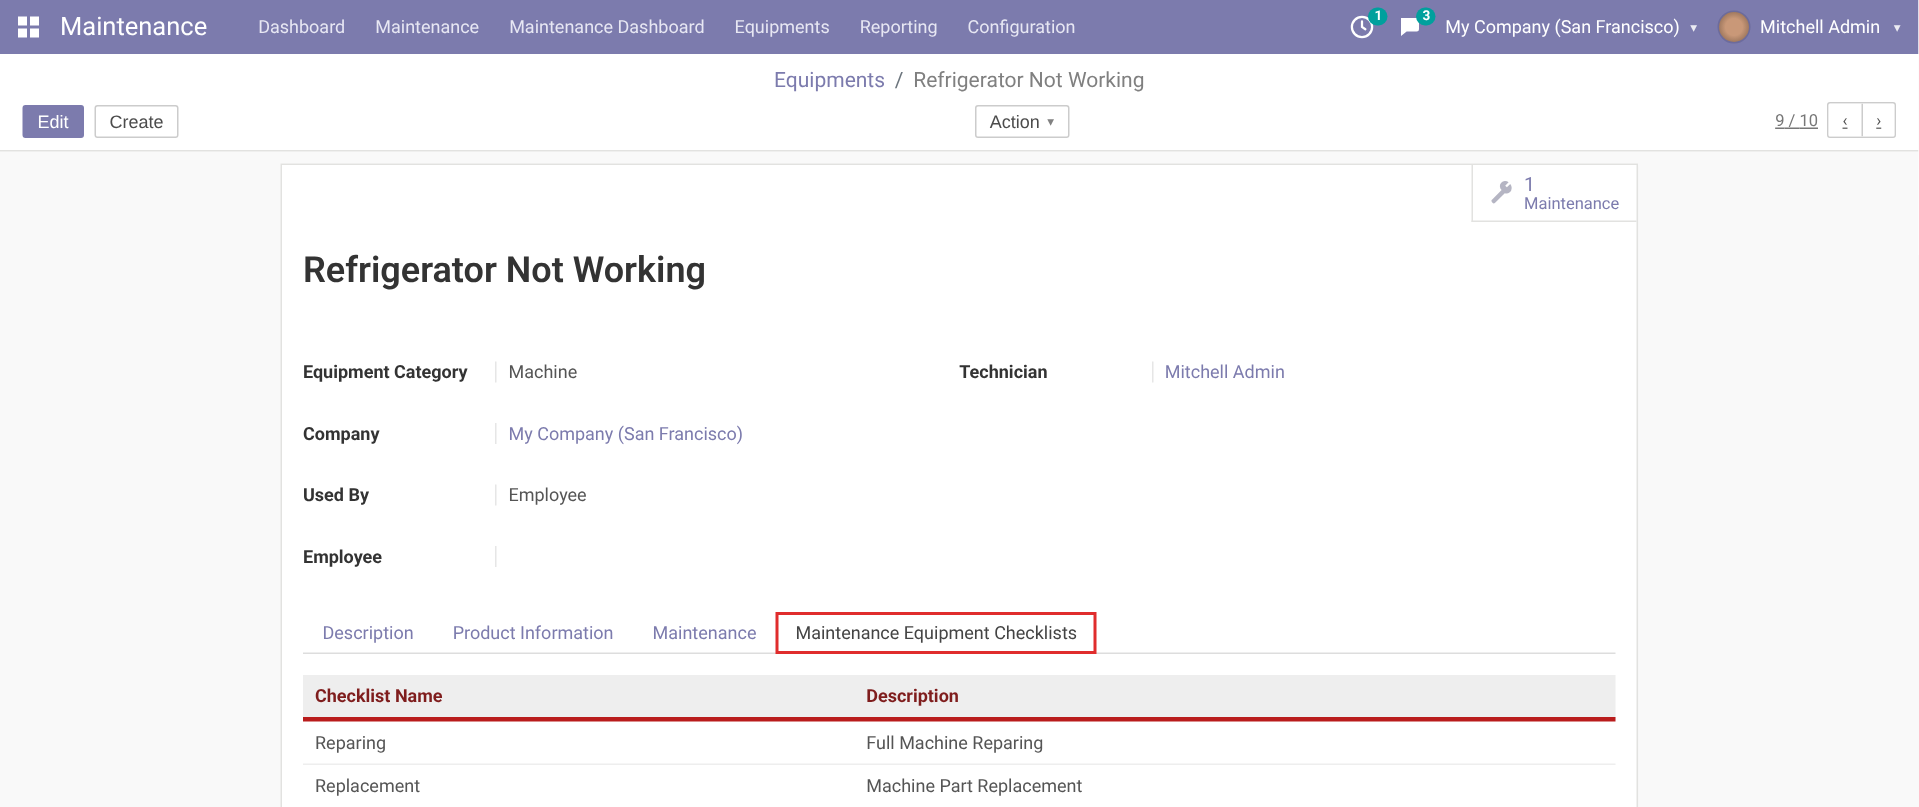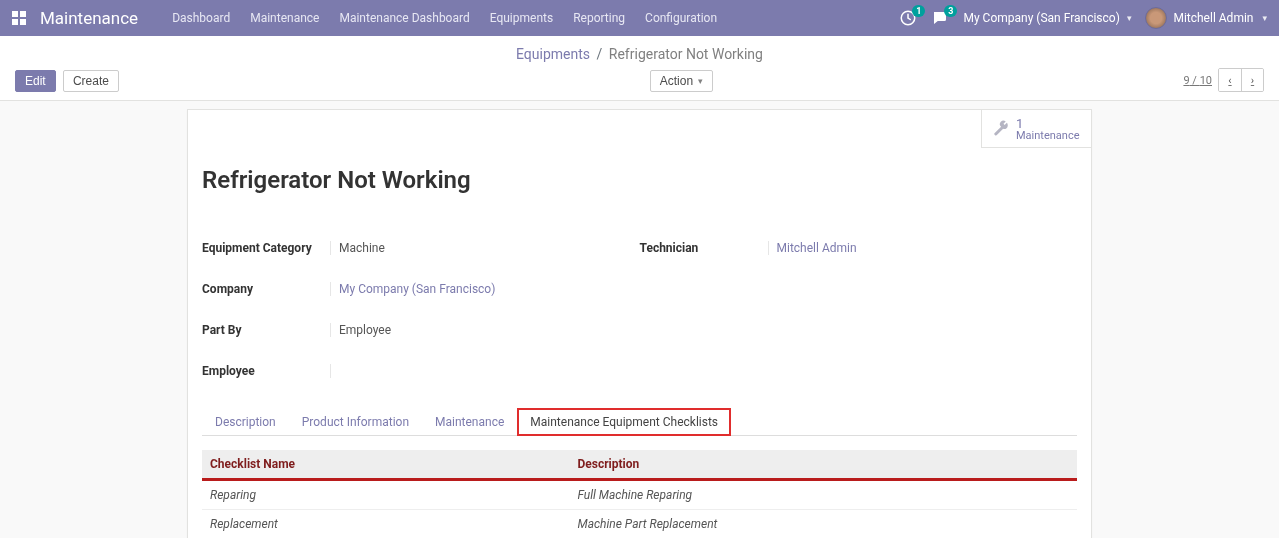--- a/index.html
+++ b/index.html
@@ -125,21 +125,20 @@
       text-align: left;
       padding: 7px 8px;
       font-weight: 700;
       color: #7f1d1d;
       border-bottom: 3px solid #b91c1c;
     }
     tbody td {
       padding: 7px 8px;
       border-bottom: 1px solid #eee;
       color: #555;
-      font-style: italic;
     }
     .table-footer { height: 20px; border-bottom: 1px solid #eee;}
     .sheet-footer { height: 14px; background: #f5f5f5; border-top: 1px solid #e8e8e8;}
   </style>
 </head>
 <body>
 
 <div class="navbar">
   <div class="navbar-left">
     <div class="apps-icon">
@@ -238,21 +237,21 @@
             <div class="field-label">Equipment Category</div>
             <div class="vsep"></div>
             <div class="field-value">Machine</div>
           </div>
           <div class="field-row">
             <div class="field-label">Company</div>
             <div class="vsep"></div>
             <div class="field-value"><a>My Company (San Francisco)</a></div>
           </div>
           <div class="field-row">
-            <div class="field-label">Part By</div>
+            <div class="field-label">Used By</div>
             <div class="vsep"></div>
             <div class="field-value">Employee</div>
           </div>
           <div class="field-row">
             <div class="field-label">Employee</div>
             <div class="vsep"></div>
             <div class="field-value"></div>
           </div>
         </div>
         <div class="form-col">

